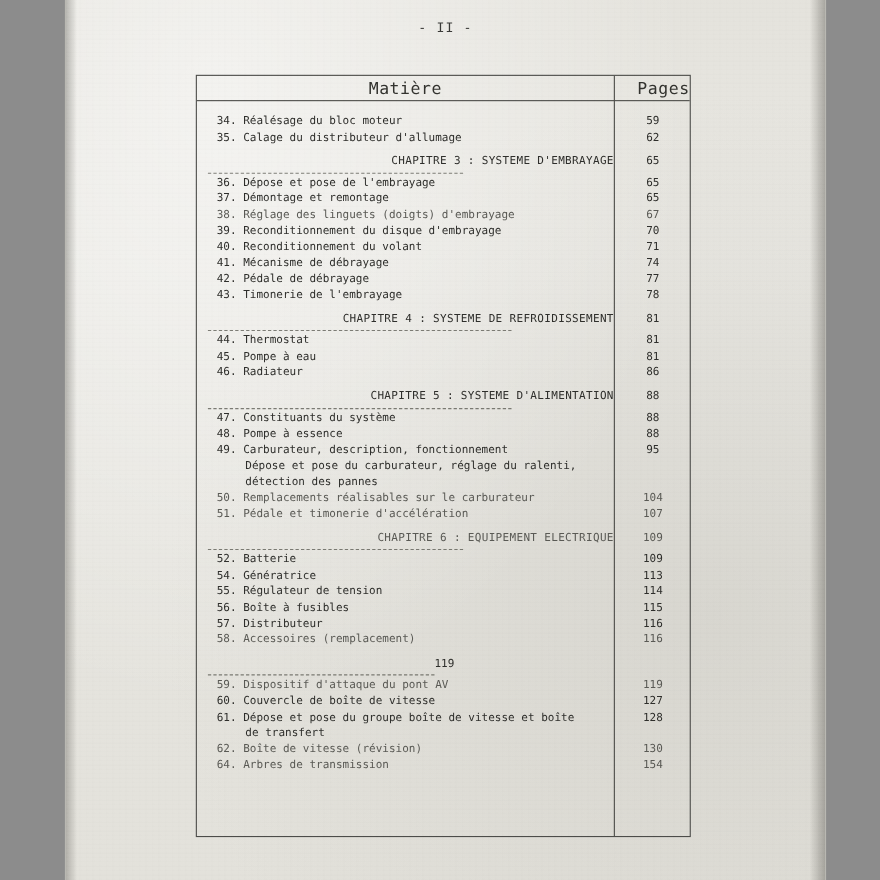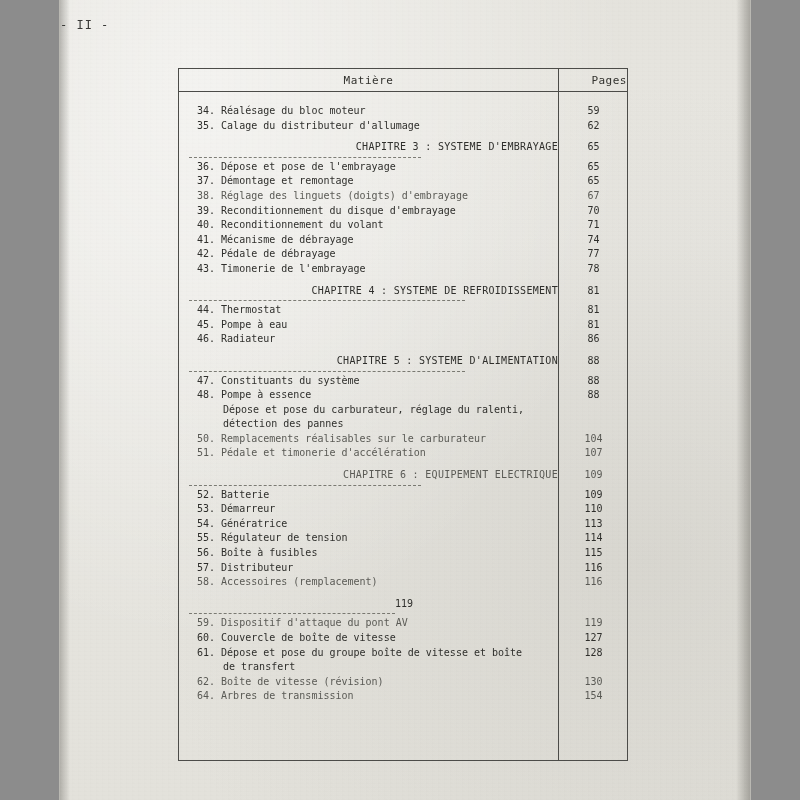--- a/index.html
+++ b/index.html
@@ -44,20 +44,21 @@
     width: 14px;
     background: linear-gradient(270deg, rgba(110,108,102,0.5), rgba(200,198,190,0));
     pointer-events: none;
   }
 
   .folio {
     position: absolute;
     top: 18px;
     left: 0;
     width: 100%;
+    text-align: center;
     font-size: 12px;
     color: #3a3a38;
     letter-spacing: 1px;
   }
 
   .toc-frame {
     position: absolute;
     left: 118px;
     top: 68px;
     width: 450px;
@@ -78,21 +79,21 @@
     border-left: 1px solid #4c4c49;
   }
 
   .head-row {
     position: absolute;
     left: 0; right: 0;
     top: 0;
     height: 22px;
     display: flex;
     align-items: center;
-    font-size: 11px;
+    font-size: 15px;
     color: #33332f;
   }
   .head-matiere {
     width: 379px;
     text-align: center;
     letter-spacing: 0.5px;
   }
   .head-pages {
     flex: 1;
     text-align: right;
@@ -253,20 +254,24 @@
         </div>
         <div class="rule long"></div>
         <div class="row">
           <div class="label">47. Constituants du système</div>
           <div class="page">88</div>
         </div>
         <div class="row">
           <div class="label">48. Pompe à essence</div>
           <div class="page">88</div>
         </div>
+        <div class="row">
+          <div class="label">49. Carburateur, description, fonctionnement</div>
+          <div class="page">95</div>
+        </div>
         <div class="row cont">
           <div class="label">Dépose et pose du carburateur, réglage du ralenti,</div>
           <div class="page"></div>
         </div>
         <div class="row cont">
           <div class="label">détection des pannes</div>
           <div class="page"></div>
         </div>
         <div class="row">
           <div class="label faint">50. Remplacements réalisables sur le carburateur</div>
@@ -280,24 +285,20 @@
         <div class="row chapter">
           <div class="label faint">CHAPITRE 6 : EQUIPEMENT ELECTRIQUE</div>
           <div class="page faint">109</div>
         </div>
         <div class="rule mid"></div>
         <div class="row">
           <div class="label">52. Batterie</div>
           <div class="page">109</div>
         </div>
         <div class="row">
-          <div class="label">53. Démarreur</div>
-          <div class="page">110</div>
-        </div>
-        <div class="row">
           <div class="label">54. Génératrice</div>
           <div class="page">113</div>
         </div>
         <div class="row">
           <div class="label">55. Régulateur de tension</div>
           <div class="page">114</div>
         </div>
         <div class="row">
           <div class="label">56. Boîte à fusibles</div>
           <div class="page">115</div>

